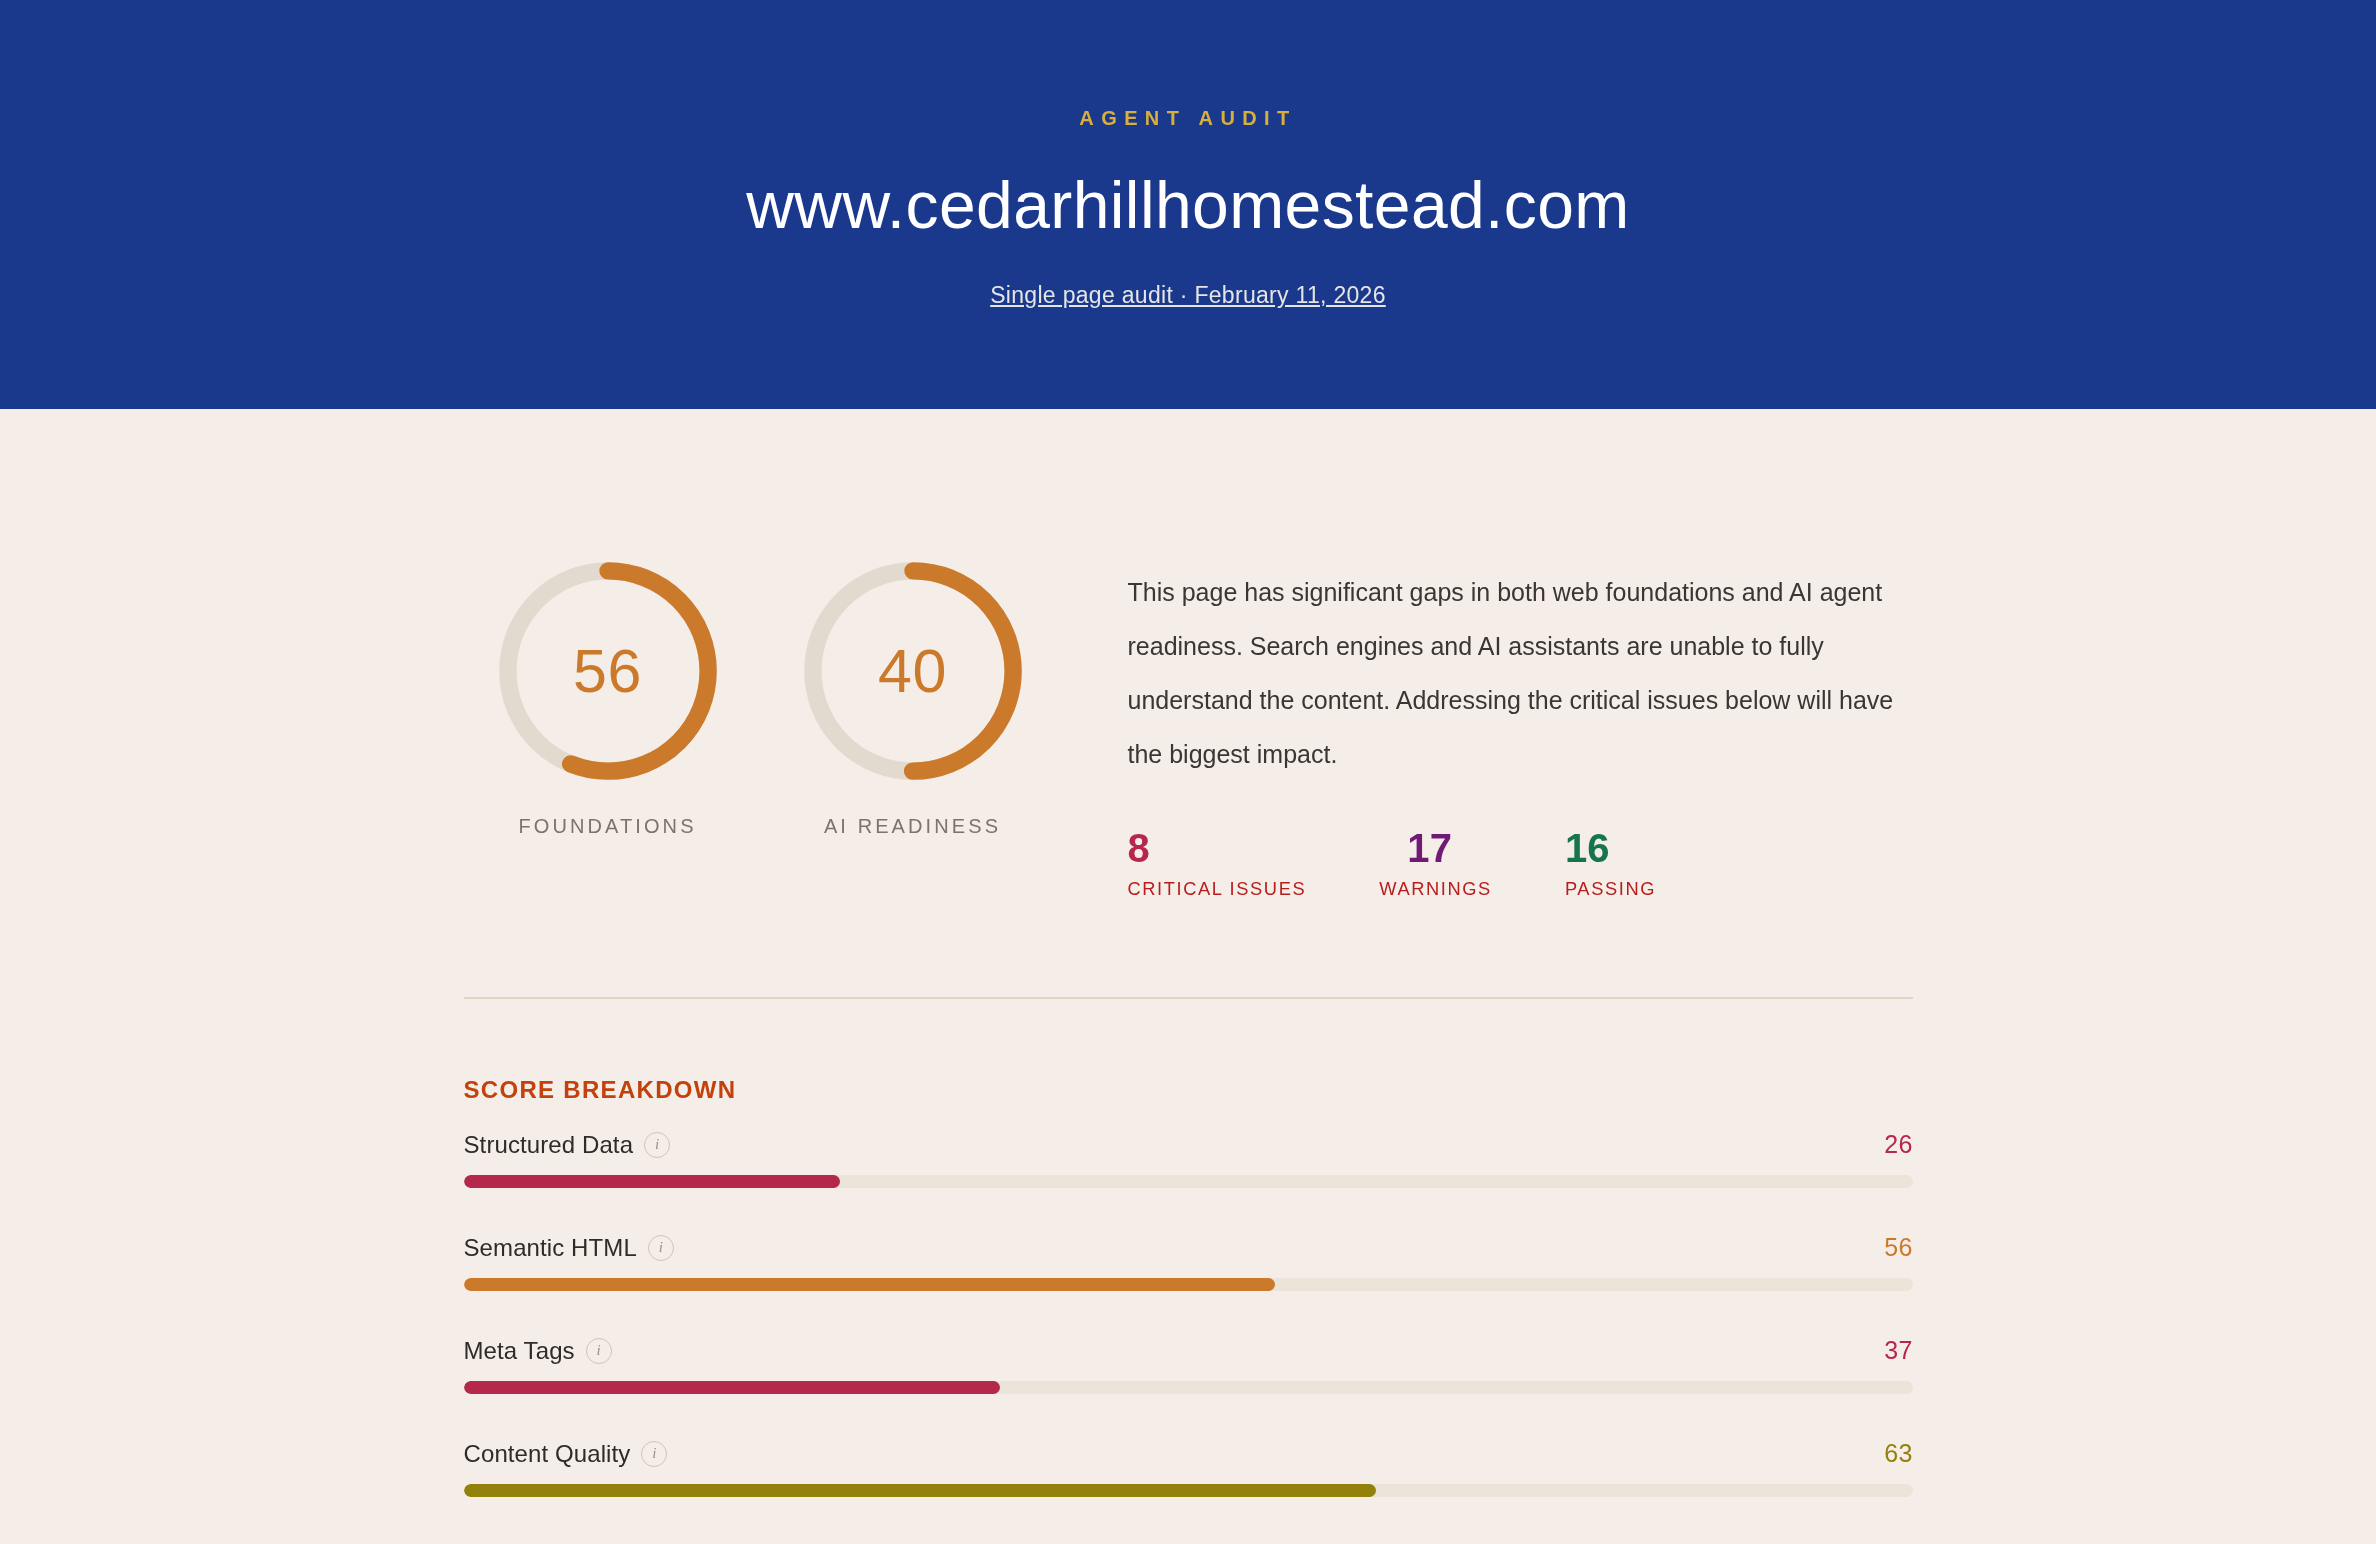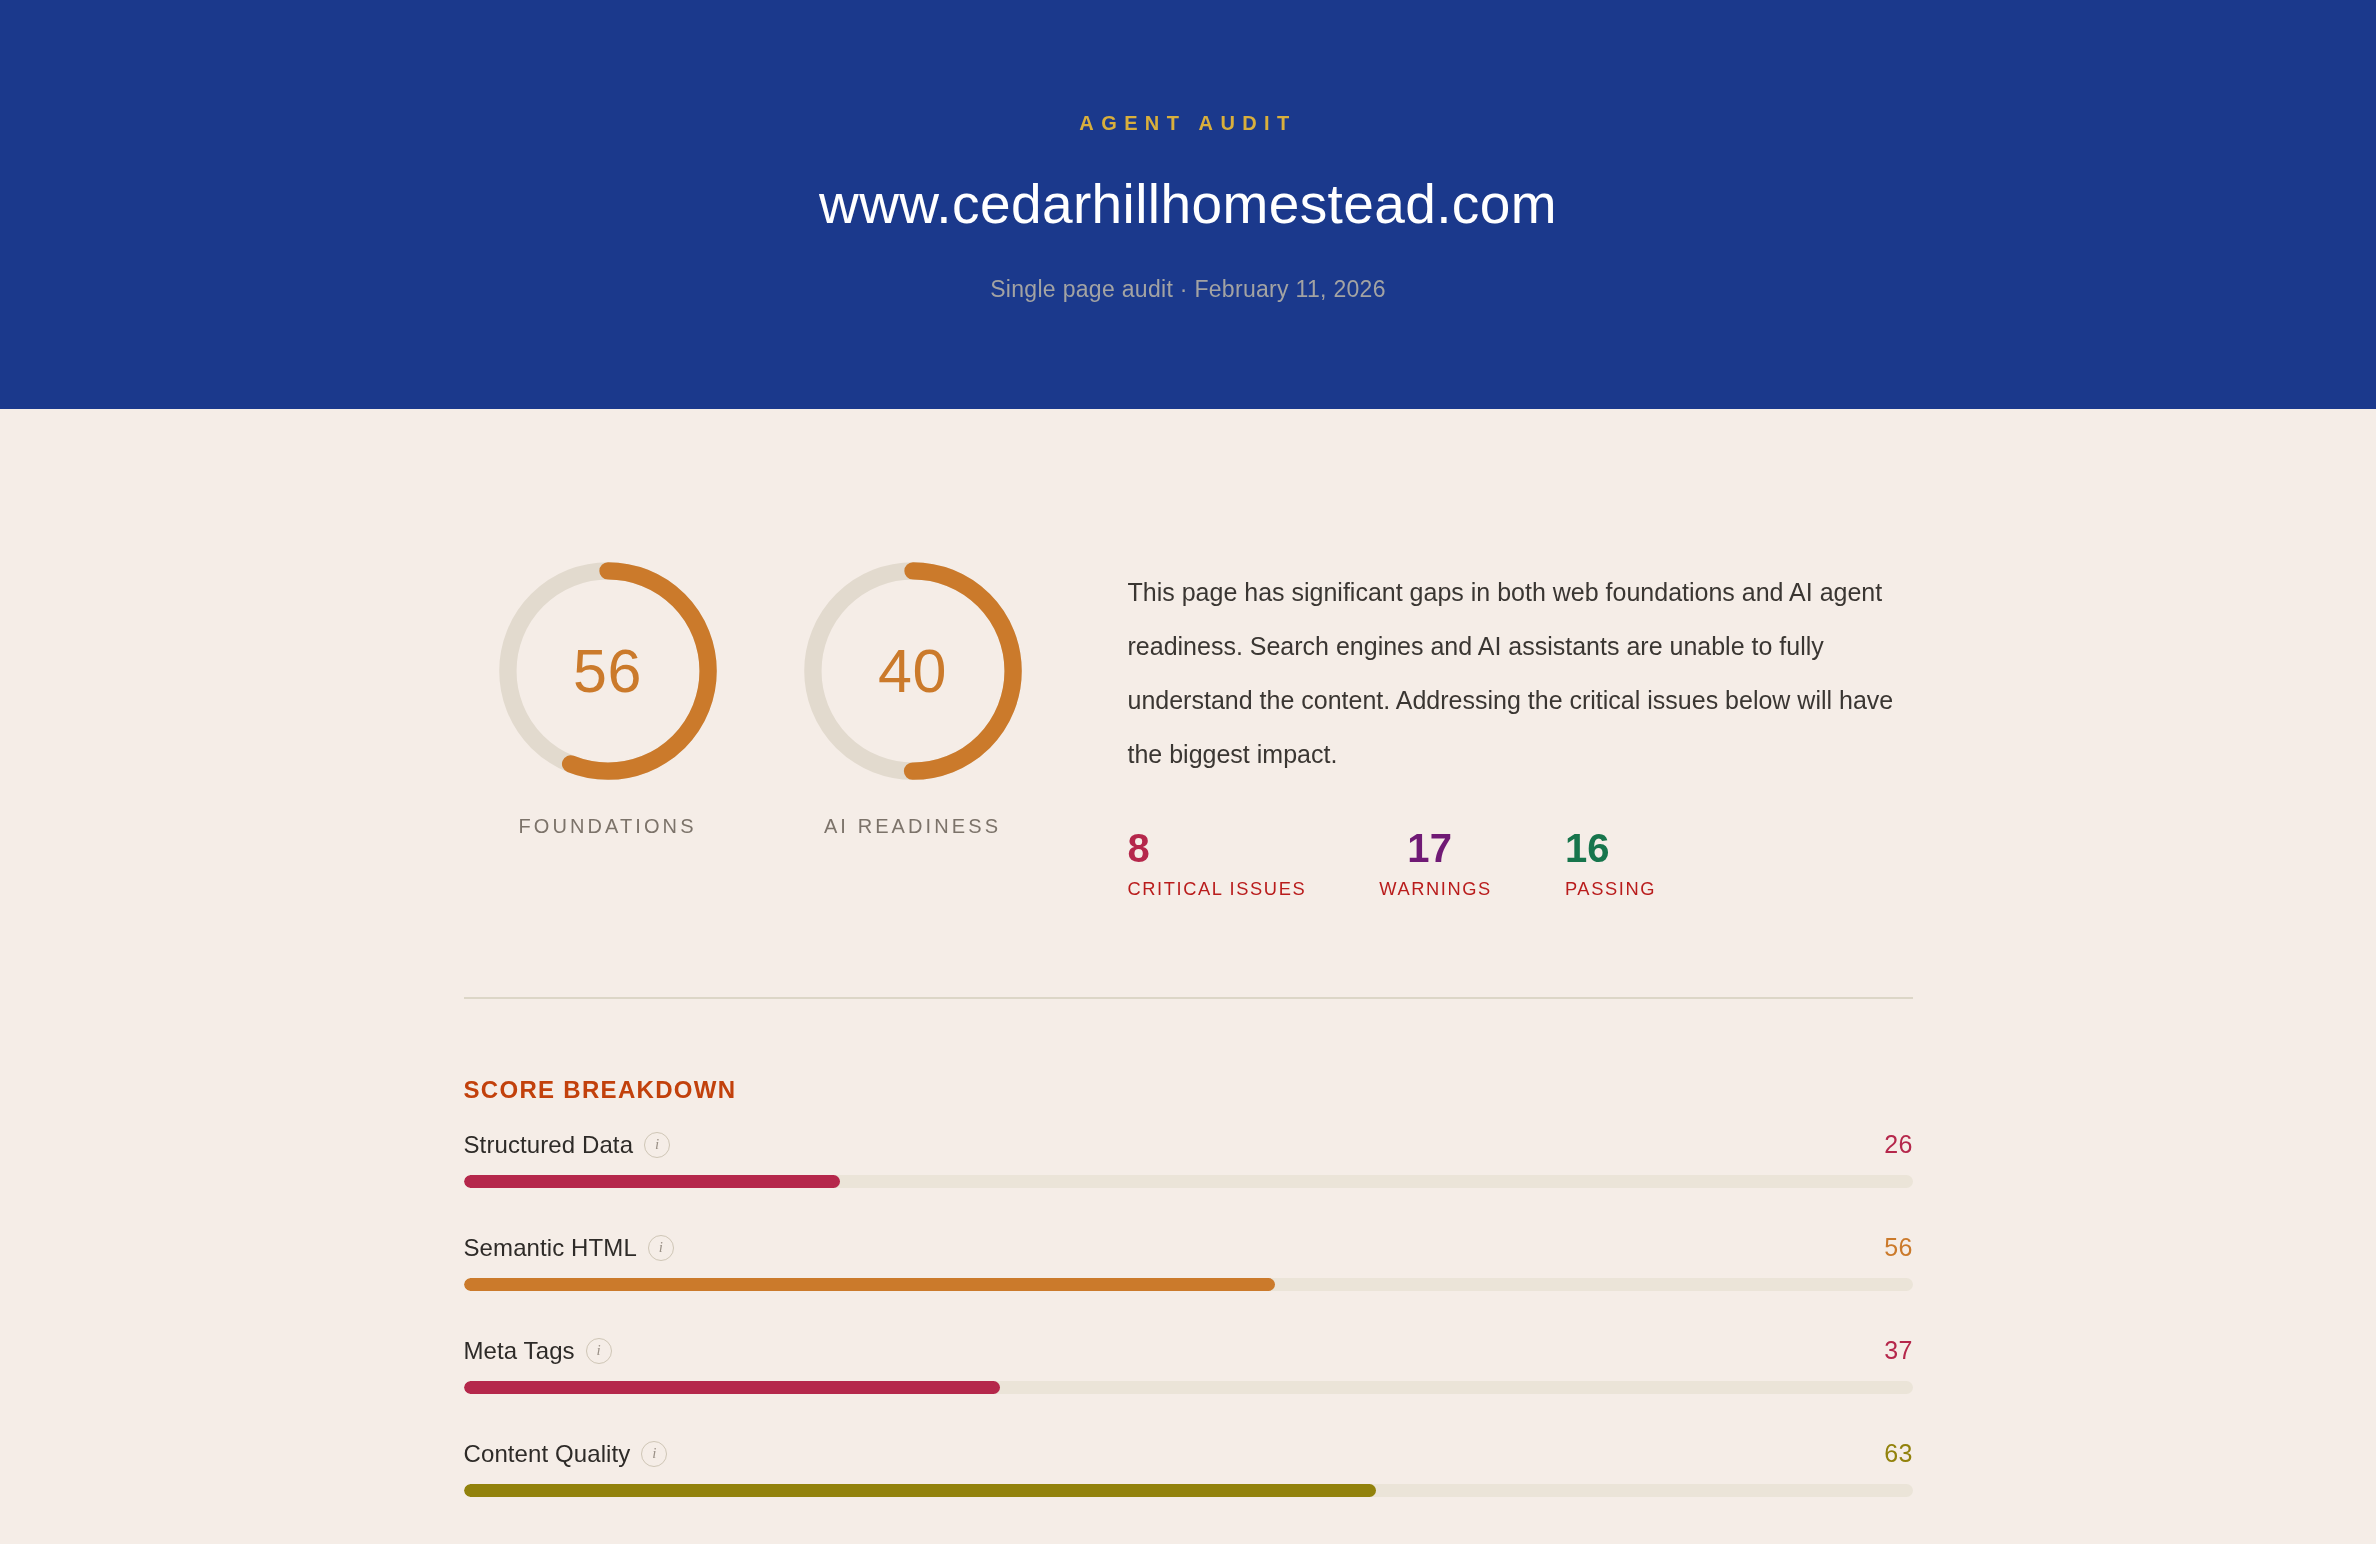--- a/index.html
+++ b/index.html
@@ -32,32 +32,33 @@
     color: #D9AF3C;
     font-size: 20px;
     letter-spacing: 7.4px;
     font-weight: 600;
     text-transform: uppercase;
     margin-bottom: 42px;
   }
 
   .site-url {
     color: #FFFFFF;
-    font-size: 55px;
+    font-size: 66px;
     font-weight: 400;
     letter-spacing: 0.4px;
     line-height: 1;
     margin-bottom: 44px;
   }
 
   .subtitle {
-    color: #a3a3a3;
+    color: #e5e5e5;
     font-size: 23px;
     font-weight: 400;
     letter-spacing: 0.3px;
+    text-decoration: underline;
   }
 
   
   .main {
     width: 100%;
     padding: 0;
   }
 
   .content {
     width: 1449px;

